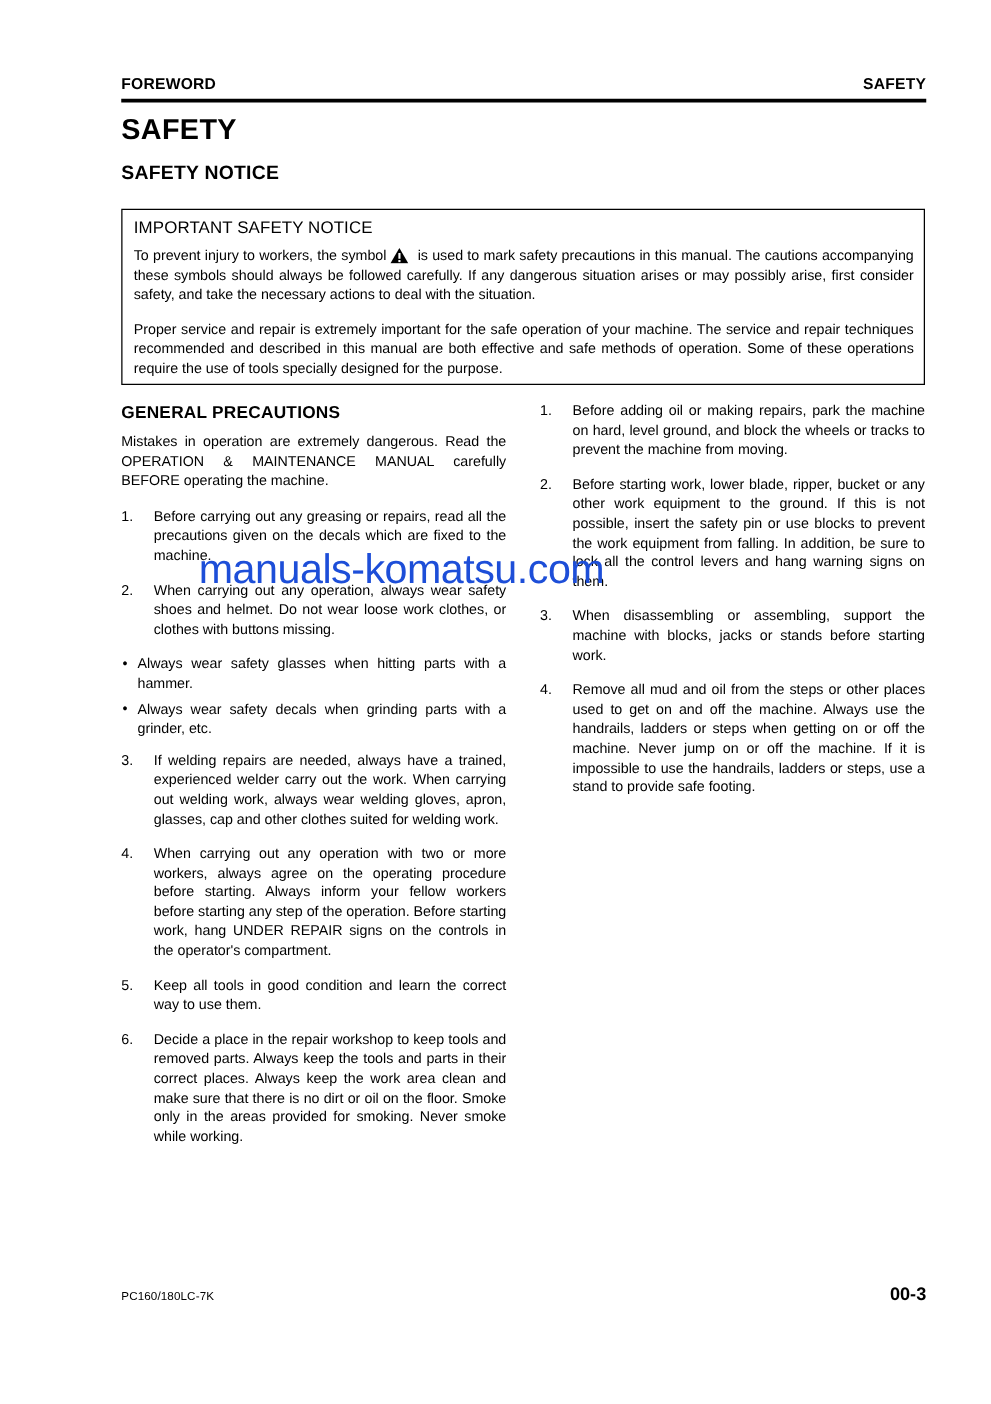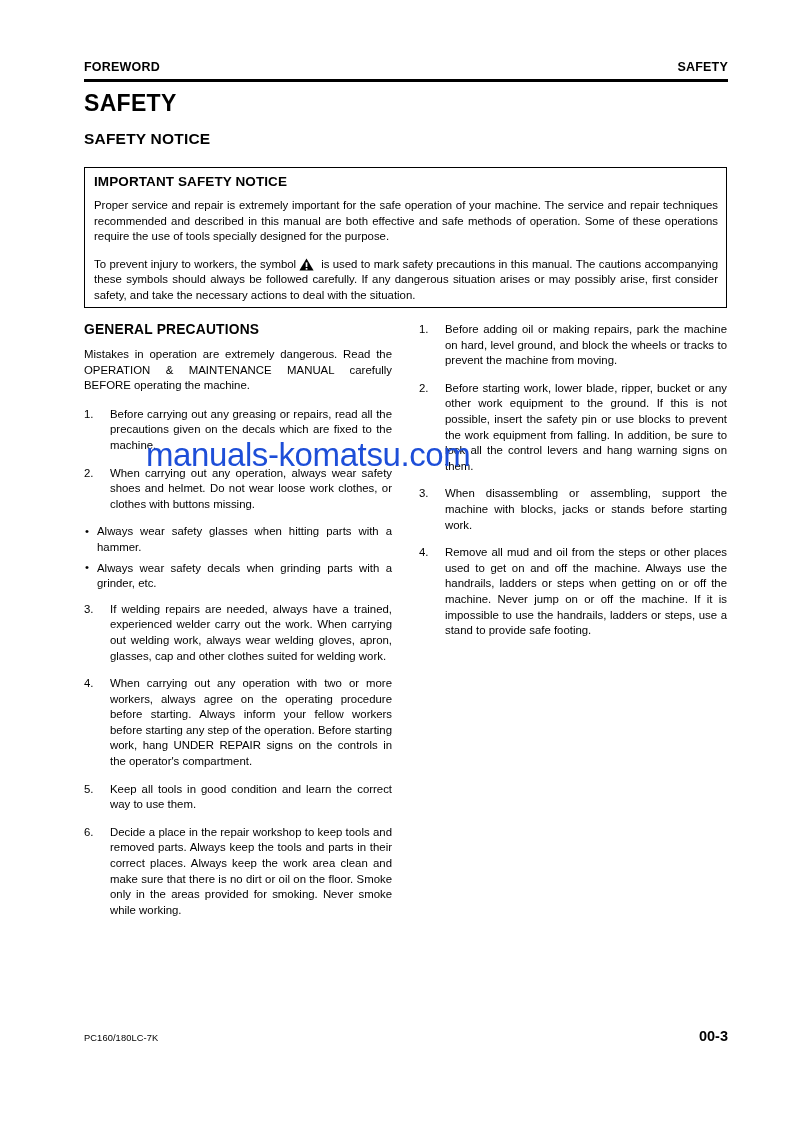--- a/index.html
+++ b/index.html
@@ -10,21 +10,21 @@
   body {
     width: 793px;
     height: 1123px;
     position: relative;
     font-family: "Liberation Sans", sans-serif;
     color: #000000;
     overflow: hidden;
   }
   .page {
     position: absolute;
-    left: 0; top: 0;
+    left: 13px; top: 0;
     width: 678px;
     height: 1123px;
   }
 
   
   .run-head {
     position: absolute;
     left: 84px;
     top: 60px;
     width: 644px;
@@ -69,21 +69,21 @@
     left: 84px;
     top: 167px;
     width: 643px;
     height: 141px;
     border: 1.6px solid #000;
     box-sizing: border-box;
     padding: 6px 8px 4px 9px;
   }
   .notice-head {
     font-size: 13.5px;
-    font-weight: bold;
+    font-weight: normal;
     letter-spacing: 0.1px;
     margin-bottom: 9px;
   }
   .notice-p {
     font-size: 11.4px;
     line-height: 15.6px;
     text-align: justify;
     margin: 0;
   }
   .notice-p + .notice-p { margin-top: 12px; }
@@ -192,26 +192,26 @@
     <span>FOREWORD</span>
     <span>SAFETY</span>
   </div>
   <div class="run-rule"></div>
 
   <div class="doc-title">SAFETY</div>
   <div class="sec-title">SAFETY NOTICE</div>
 
   <div class="notice-box">
     <div class="notice-head">IMPORTANT SAFETY NOTICE</div>
-    <p class="notice-p">Proper service and repair is extremely important for the safe operation of your machine. The service and repair techniques recommended and described in this manual are both effective and safe methods of operation. Some of these operations require the use of tools specially designed for the purpose.</p>
     <p class="notice-p"><span>To prevent injury to workers, the symbol</span><span class="warn-tri"><svg width="15" height="13" viewBox="0 0 15 13" xmlns="http://www.w3.org/2000/svg">
             <polygon points="7.5,0.4 14.6,12.6 0.4,12.6" fill="#000000"></polygon>
             <rect x="6.7" y="4.4" width="1.7" height="4.6" fill="#ffffff"></rect>
             <rect x="6.7" y="10.0" width="1.7" height="1.7" fill="#ffffff"></rect>
           </svg></span><span>is used to mark safety precautions in this manual. The cautions accompanying these symbols should always be followed carefully. If any dangerous situation arises or may possibly arise, first consider safety, and take the necessary actions to deal with the situation.</span></p>
+    <p class="notice-p">Proper service and repair is extremely important for the safe operation of your machine. The service and repair techniques recommended and described in this manual are both effective and safe methods of operation. Some of these operations require the use of tools specially designed for the purpose.</p>
   </div>
 
   <div class="col col-left">
     <div class="col-head">GENERAL PRECAUTIONS</div>
     <p class="intro">Mistakes in operation are extremely dangerous. Read the OPERATION &amp; MAINTENANCE MANUAL carefully BEFORE operating the machine.</p>
 
     <div class="num-item">
       <span class="num">1.</span>
       <span>Before carrying out any greasing or repairs, read all the precautions given on the decals which are fixed to the machine.</span>
     </div>

